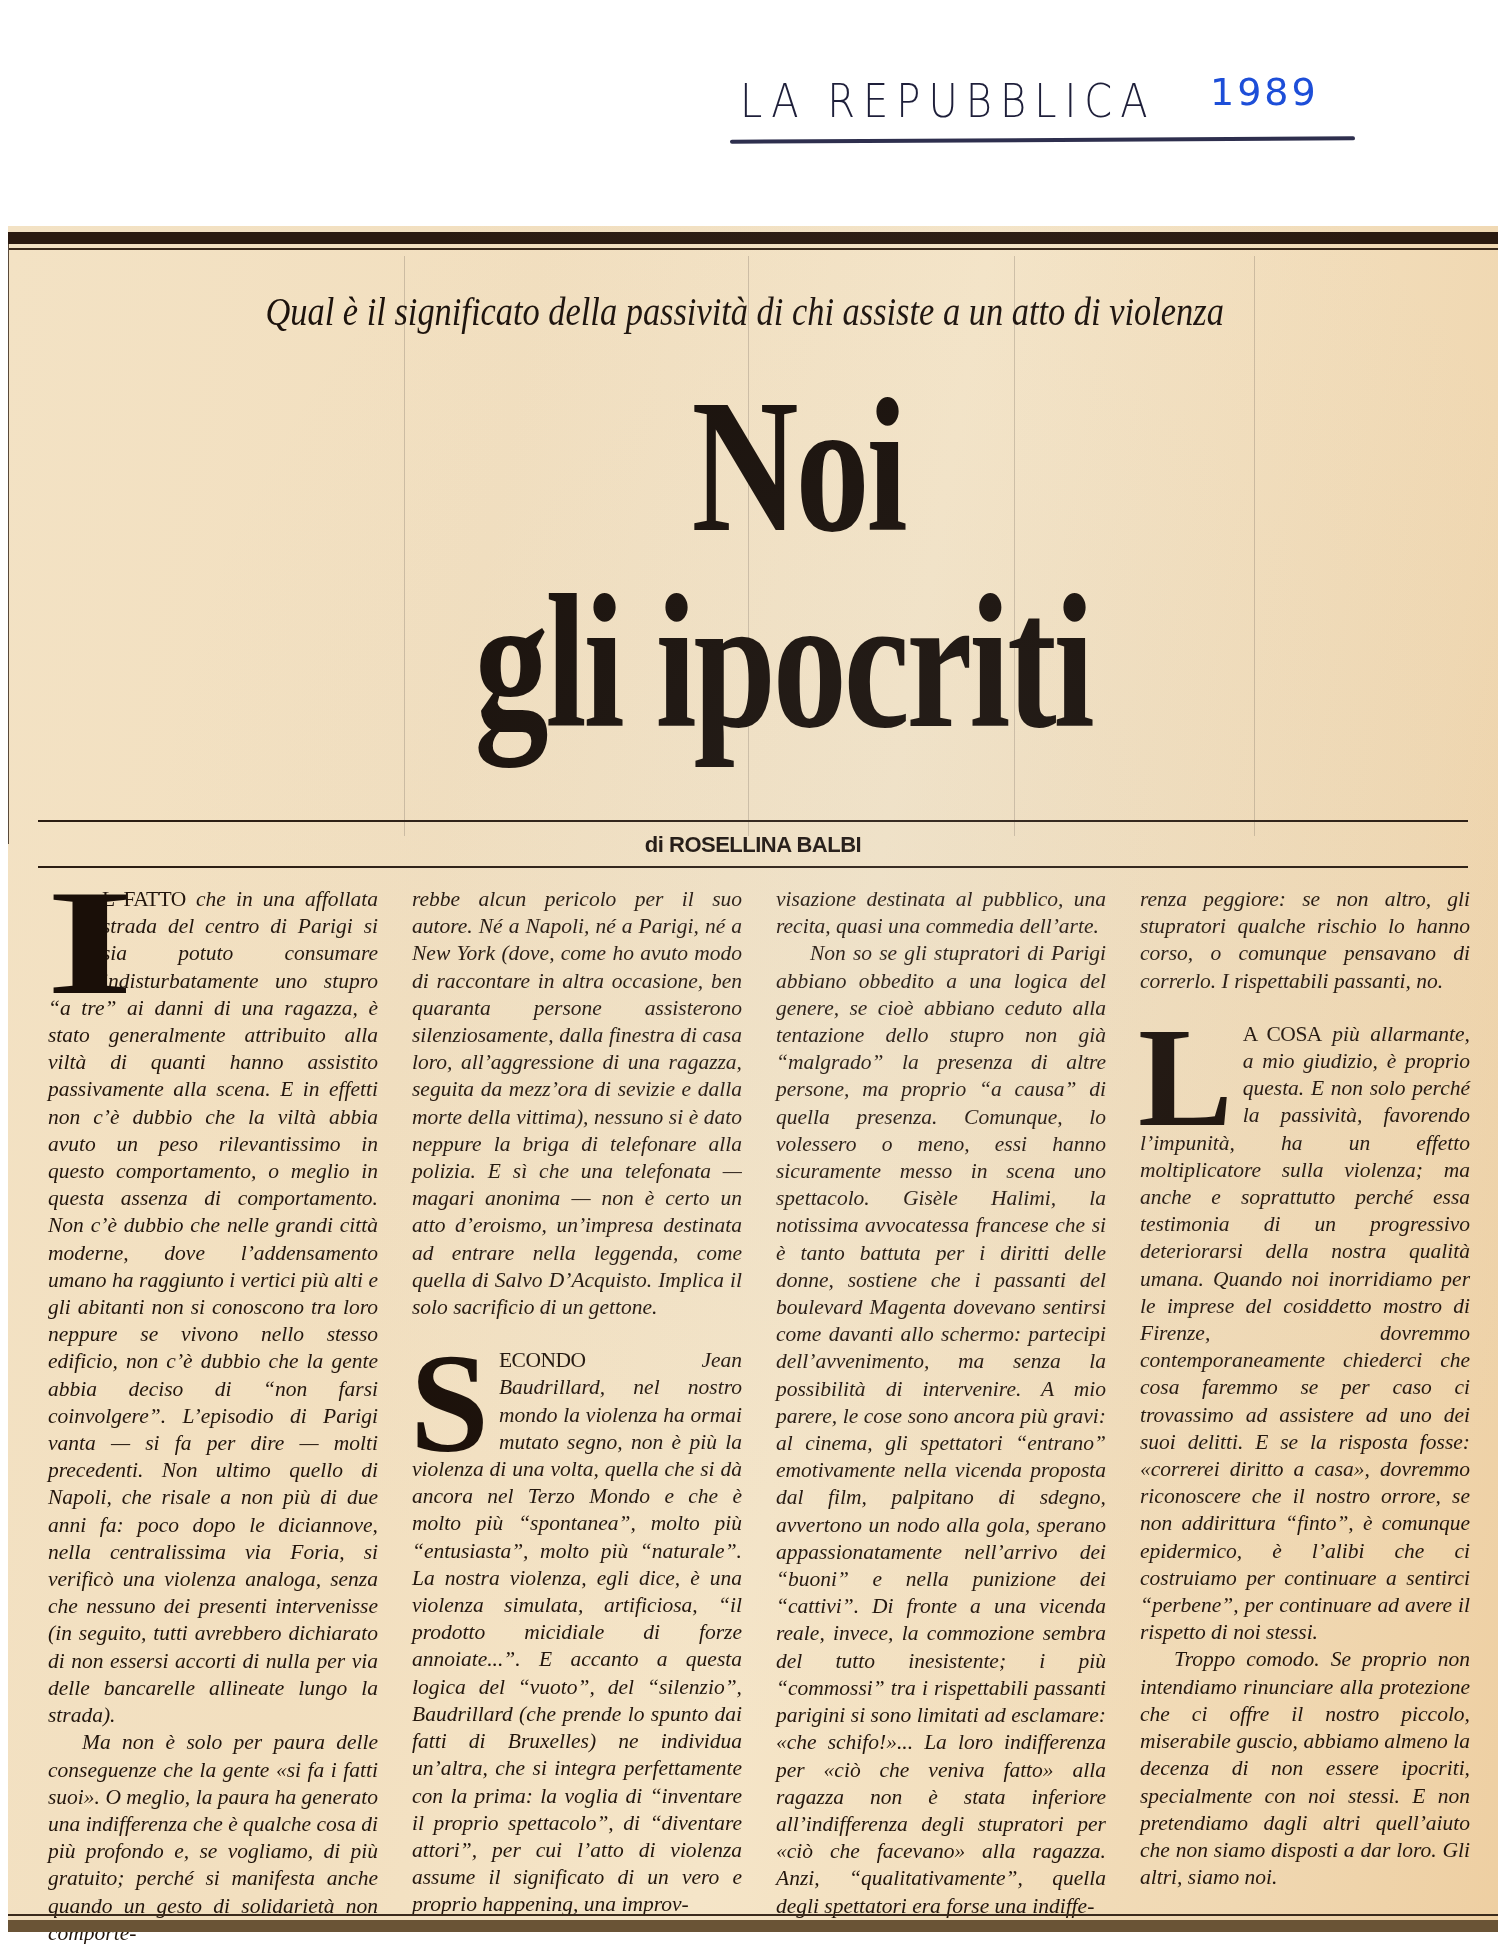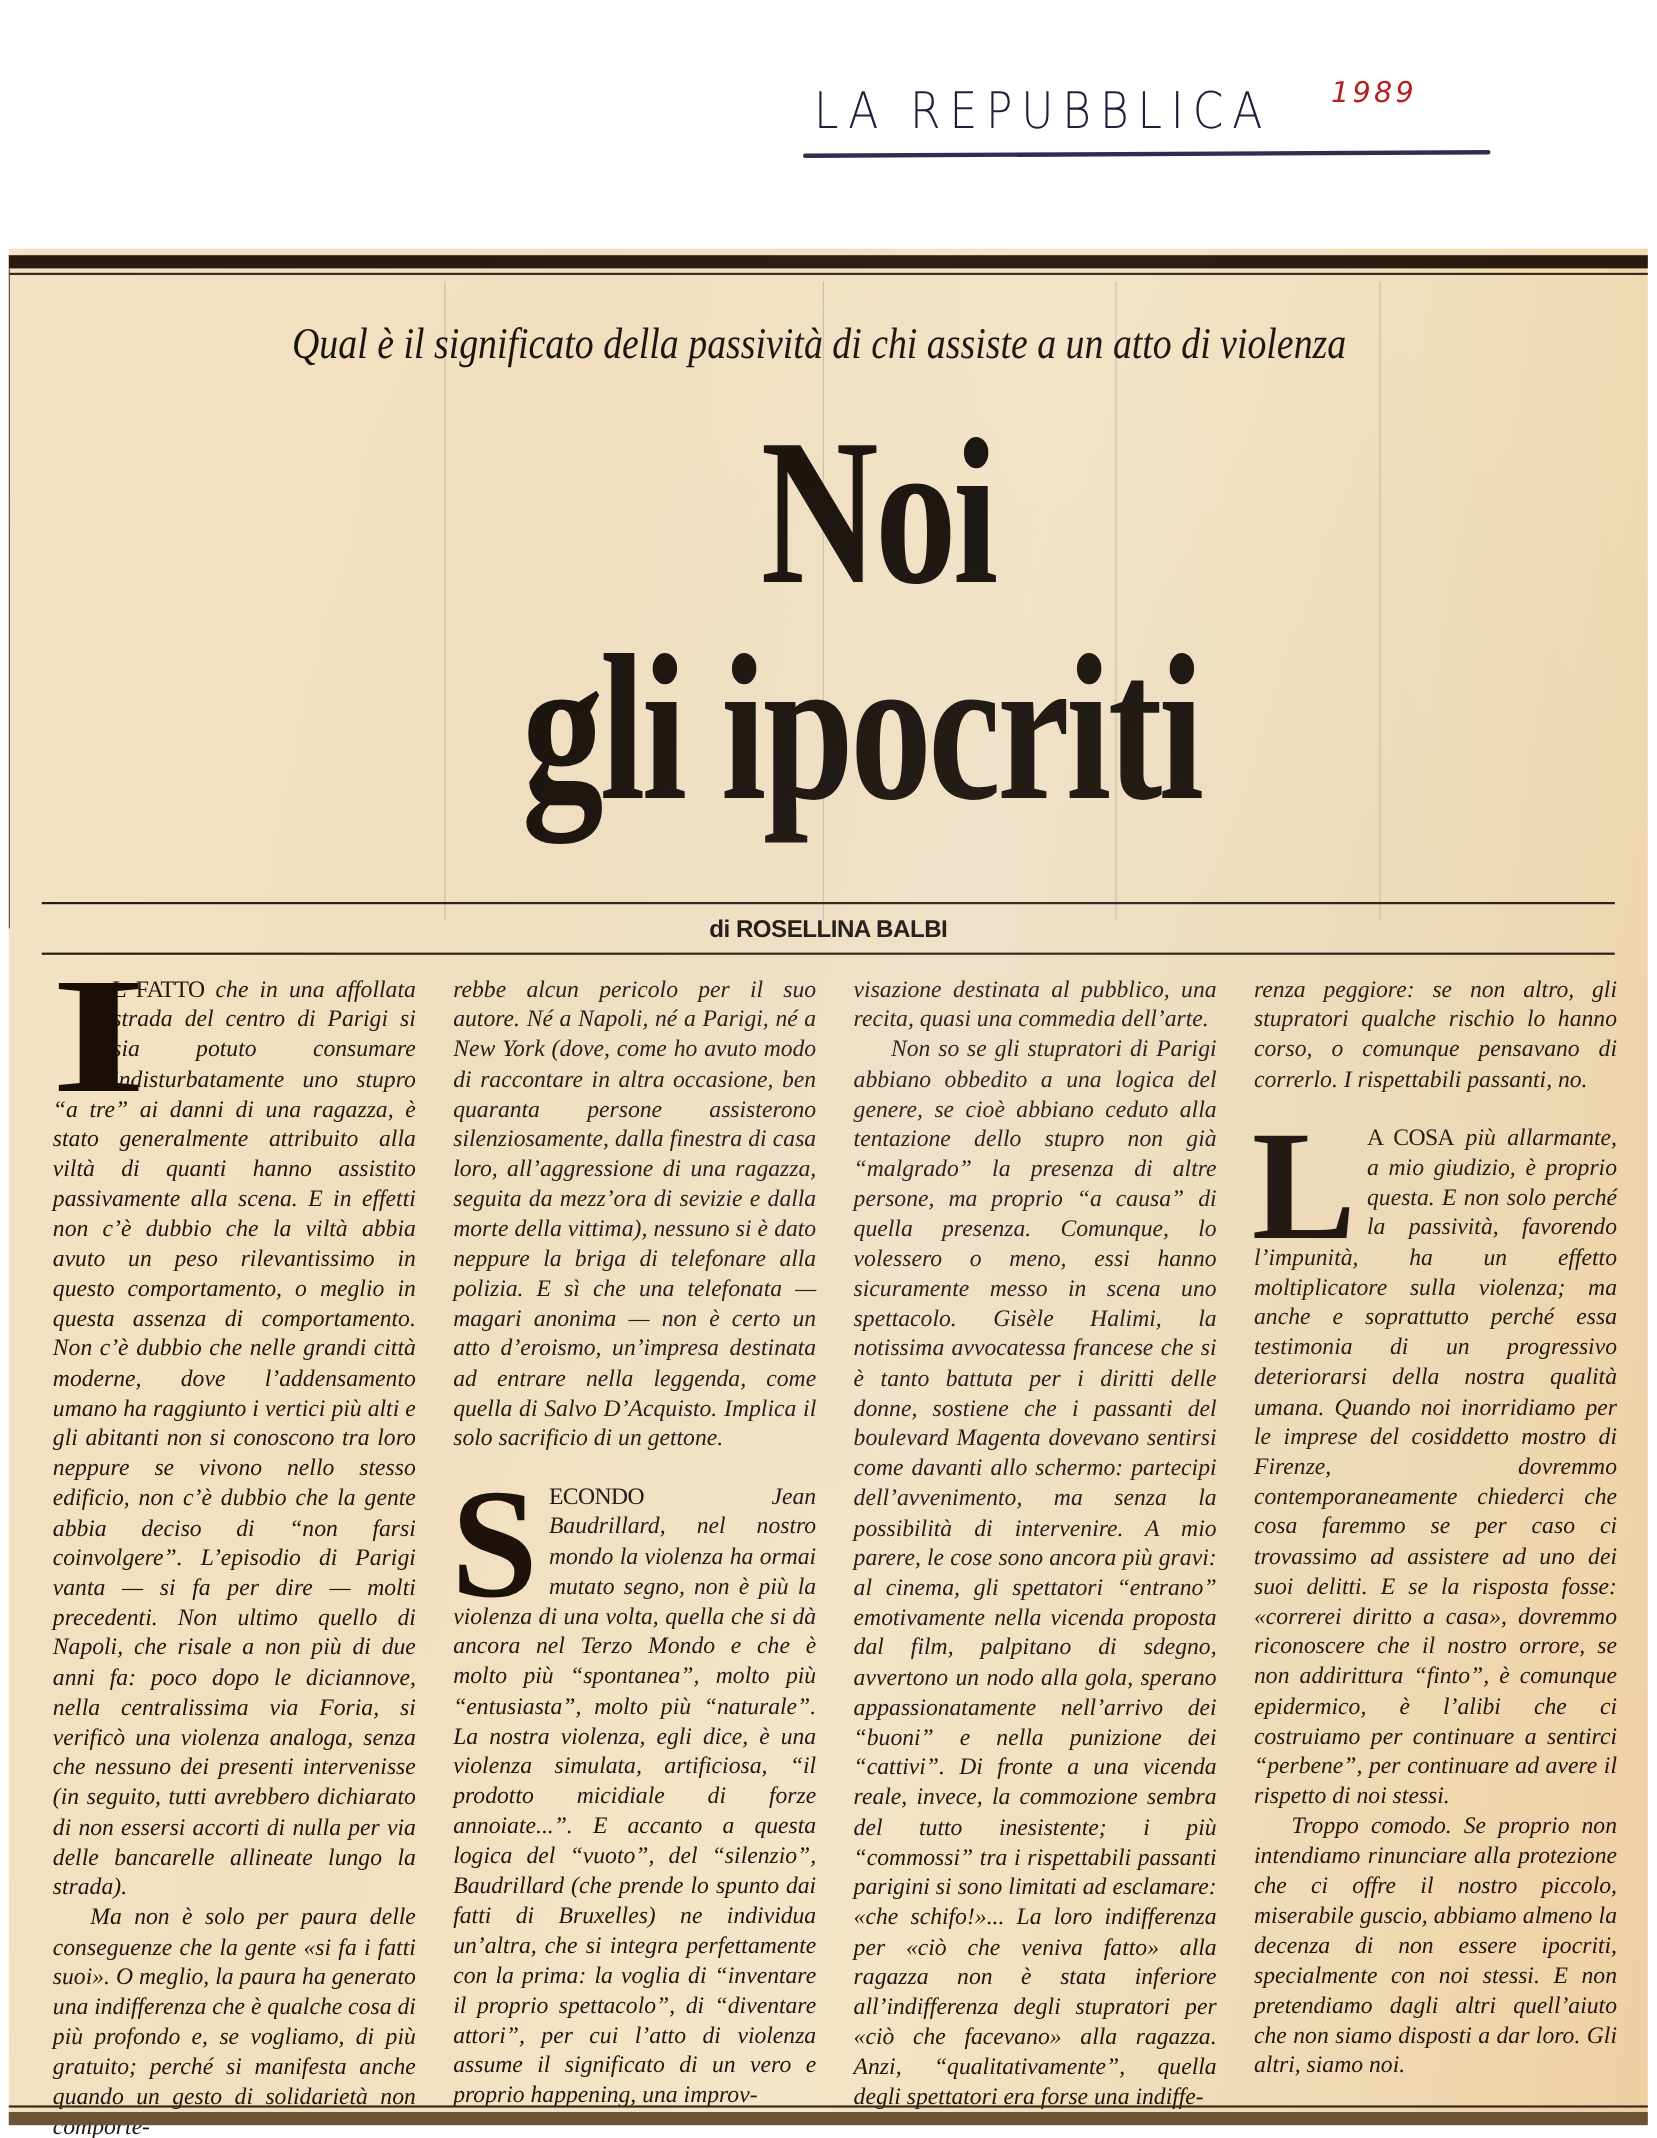--- a/index.html
+++ b/index.html
@@ -18,22 +18,22 @@
   .annotation .source {
     position: absolute; left: 0; top: 8px;
     font-family: "DejaVu Sans", sans-serif;
     font-size: 40px; letter-spacing: 8px;
     color: #1e1f3a; font-weight: 300;
     transform: scaleY(1.15);
   }
   .annotation .year {
     position: absolute; left: 470px; top: 0px;
     font-family: "DejaVu Sans", sans-serif;
-    font-size: 26px; letter-spacing: 3px;
-    color: #b91c1c; font-style: italic;
+    font-size: 38px; letter-spacing: 3px;
+    color: #1d4ed8; 
   }
   .annotation .underline {
     position: absolute; left: -10px; top: 68px;
     width: 625px; height: 4px; background: #2e2f4e;
     border-radius: 2px; transform: rotate(-0.3deg);
   }
 
   
   .clipping {
     position: absolute; left: 8px; top: 226px;

